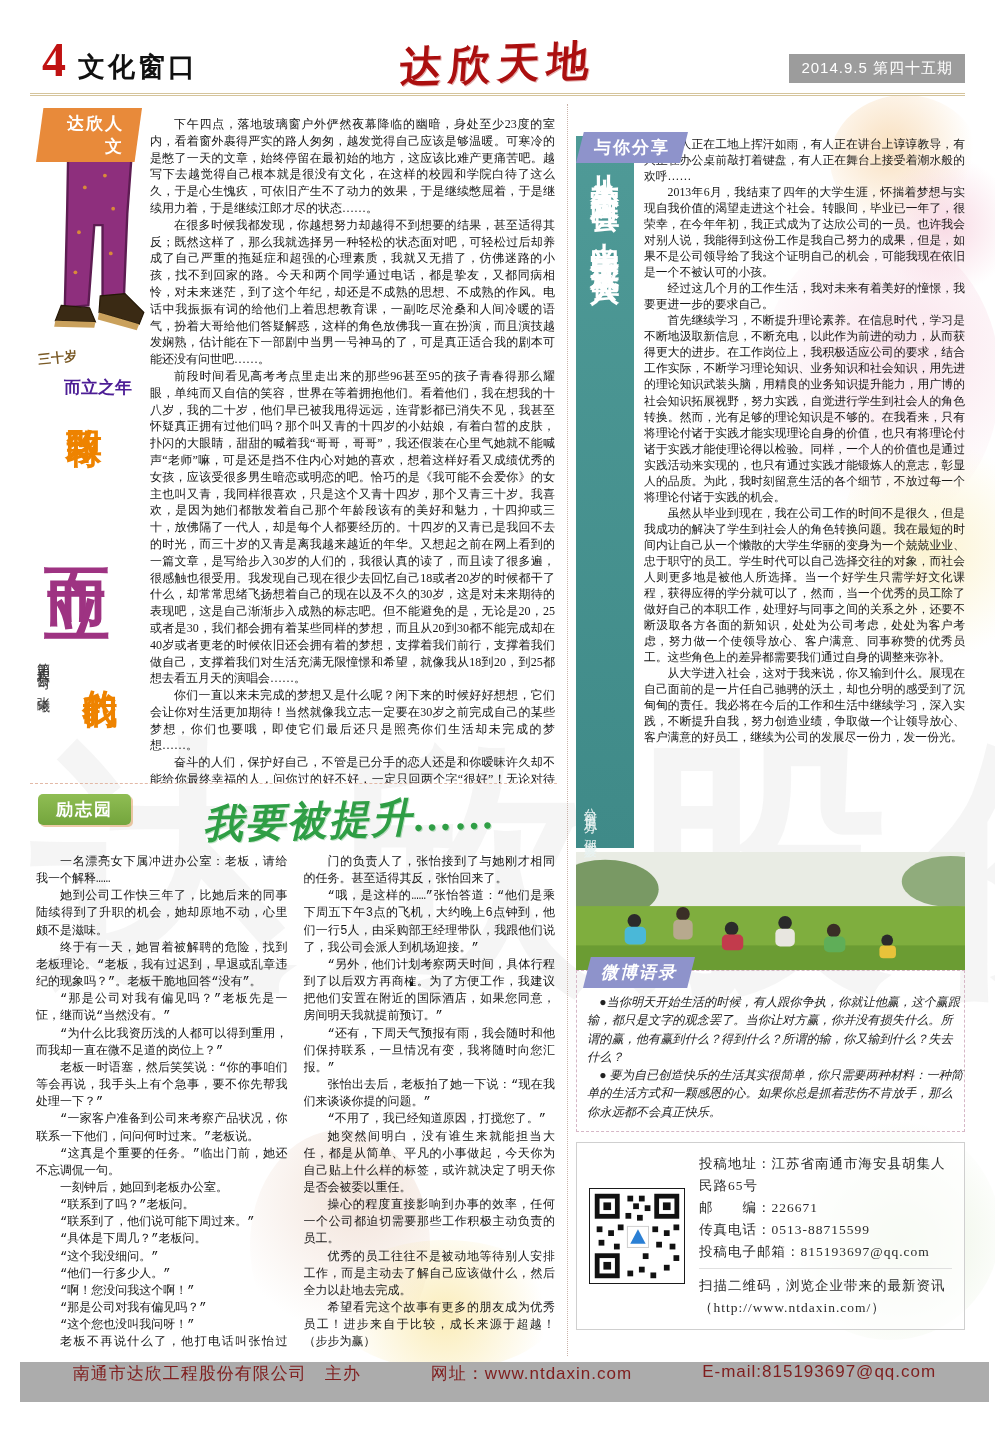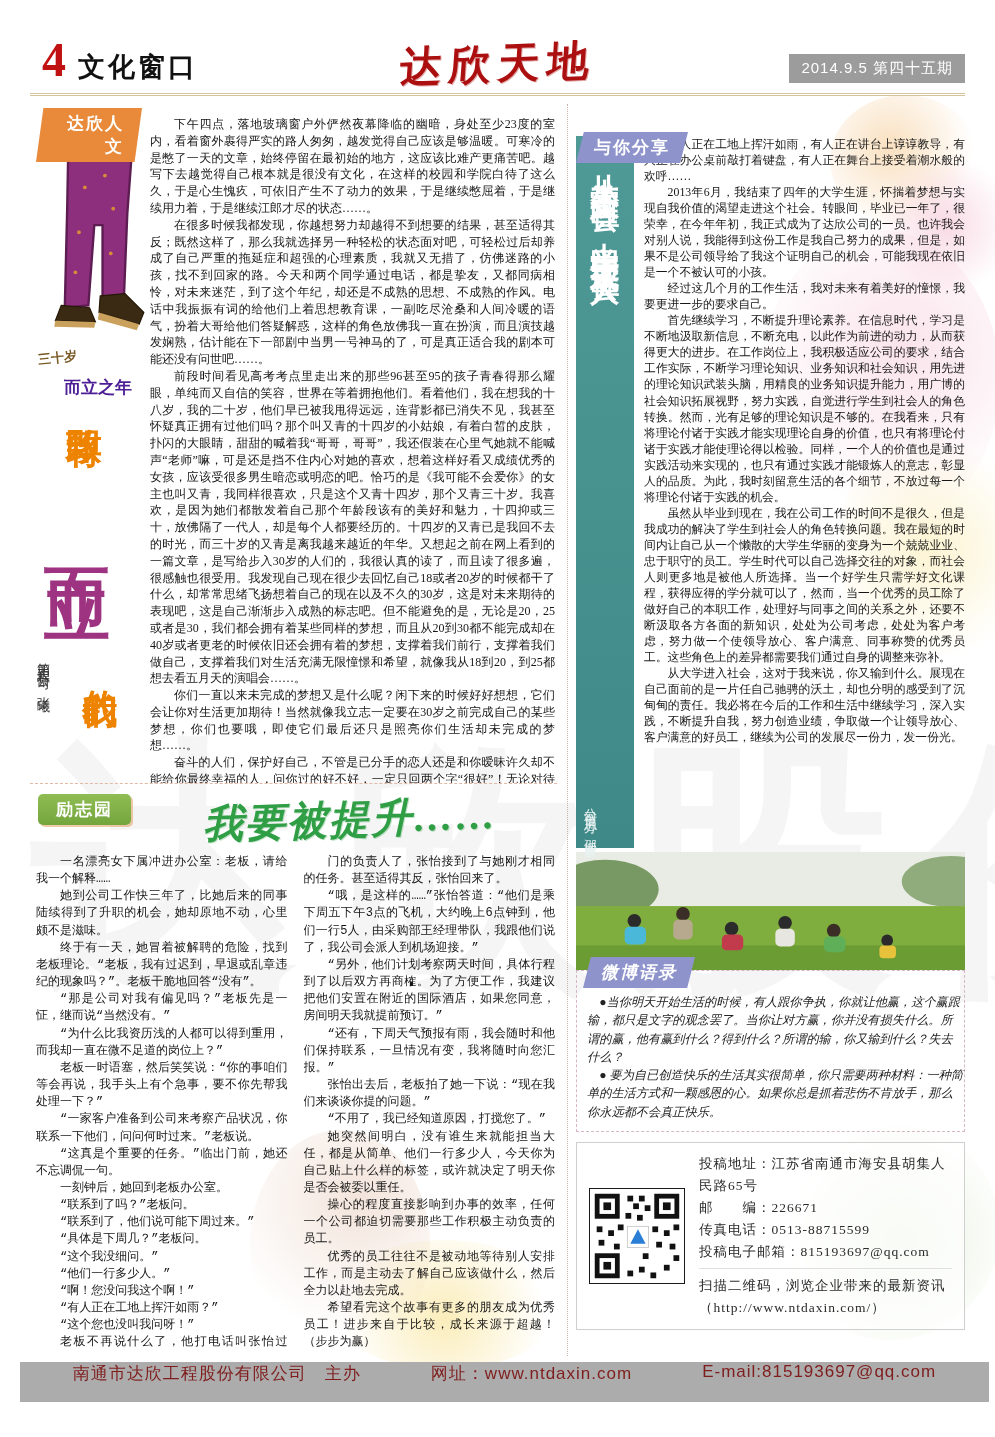--- a/index.html
+++ b/index.html
@@ -194,32 +194,32 @@
             <p class="para">老板一时语塞，然后笑笑说：“你的事咱们等会再说，我手头上有个急事，要不你先帮我处理一下？”</p>
             <p class="para">“一家客户准备到公司来考察产品状况，你联系一下他们，问问何时过来。”老板说。</p>
             <p class="para">“这真是个重要的任务。”临出门前，她还不忘调侃一句。</p>
             <p class="para">一刻钟后，她回到老板办公室。</p>
             <p class="para">“联系到了吗？”老板问。</p>
             <p class="para">“联系到了，他们说可能下周过来。”</p>
             <p class="para">“具体是下周几？”老板问。</p>
             <p class="para">“这个我没细问。”</p>
             <p class="para">“他们一行多少人。”</p>
             <p class="para">“啊！您没问我这个啊！”</p>
-            <p class="para">“有人正在工地上挥汗如雨？”</p>
+            <p class="para">“那是公司对我有偏见吗？”</p>
             <p class="para">“这个您也没叫我问呀！”</p>
             <p class="para">老板不再说什么了，他打电话叫张怡过来。张怡比她晚到公司一年，现在已是一个部</p>
           </div>
         <div class="insp-col">
             <p class="para">门的负责人了，张怡接到了与她刚才相同的任务。甚至适得其反，张怡回来了。</p>
             <p class="para">“哦，是这样的……”张怡答道：“他们是乘下周五下午3点的飞机，大约晚上6点钟到，他们一行5人，由采购部王经理带队，我跟他们说了，我公司会派人到机场迎接。”</p>
             <p class="para">“另外，他们计划考察两天时间，具体行程到了以后双方再商榷。为了方便工作，我建议把他们安置在附近的国际酒店，如果您同意，房间明天我就提前预订。”</p>
             <p class="para">“还有，下周天气预报有雨，我会随时和他们保持联系，一旦情况有变，我将随时向您汇报。”</p>
             <p class="para">张怡出去后，老板拍了她一下说：“现在我们来谈谈你提的问题。”</p>
             <p class="para">“不用了，我已经知道原因，打搅您了。”</p>
-            <p class="para">她突然间明白，没有谁生来就能担当大任，都是从简单、他们一行多少人，今天你为自己贴上什么样的标签，或许就决定了明天你是否会被委以重任。</p>
+            <p class="para">她突然间明白，没有谁生来就能担当大任，都是从简单、平凡的小事做起，今天你为自己贴上什么样的标签，或许就决定了明天你是否会被委以重任。</p>
             <p class="para">操心的程度直接影响到办事的效率，任何一个公司都迫切需要那些工作积极主动负责的员工。</p>
             <p class="para">优秀的员工往往不是被动地等待别人安排工作，而是主动去了解自己应该做什么，然后全力以赴地去完成。</p>
             <p class="para">希望看完这个故事有更多的朋友成为优秀员工！进步来自于比较，成长来源于超越！（步步为赢）</p>
           </div>
       </div>
     </div>
   </div>
 
   <div class="main-right">
 

